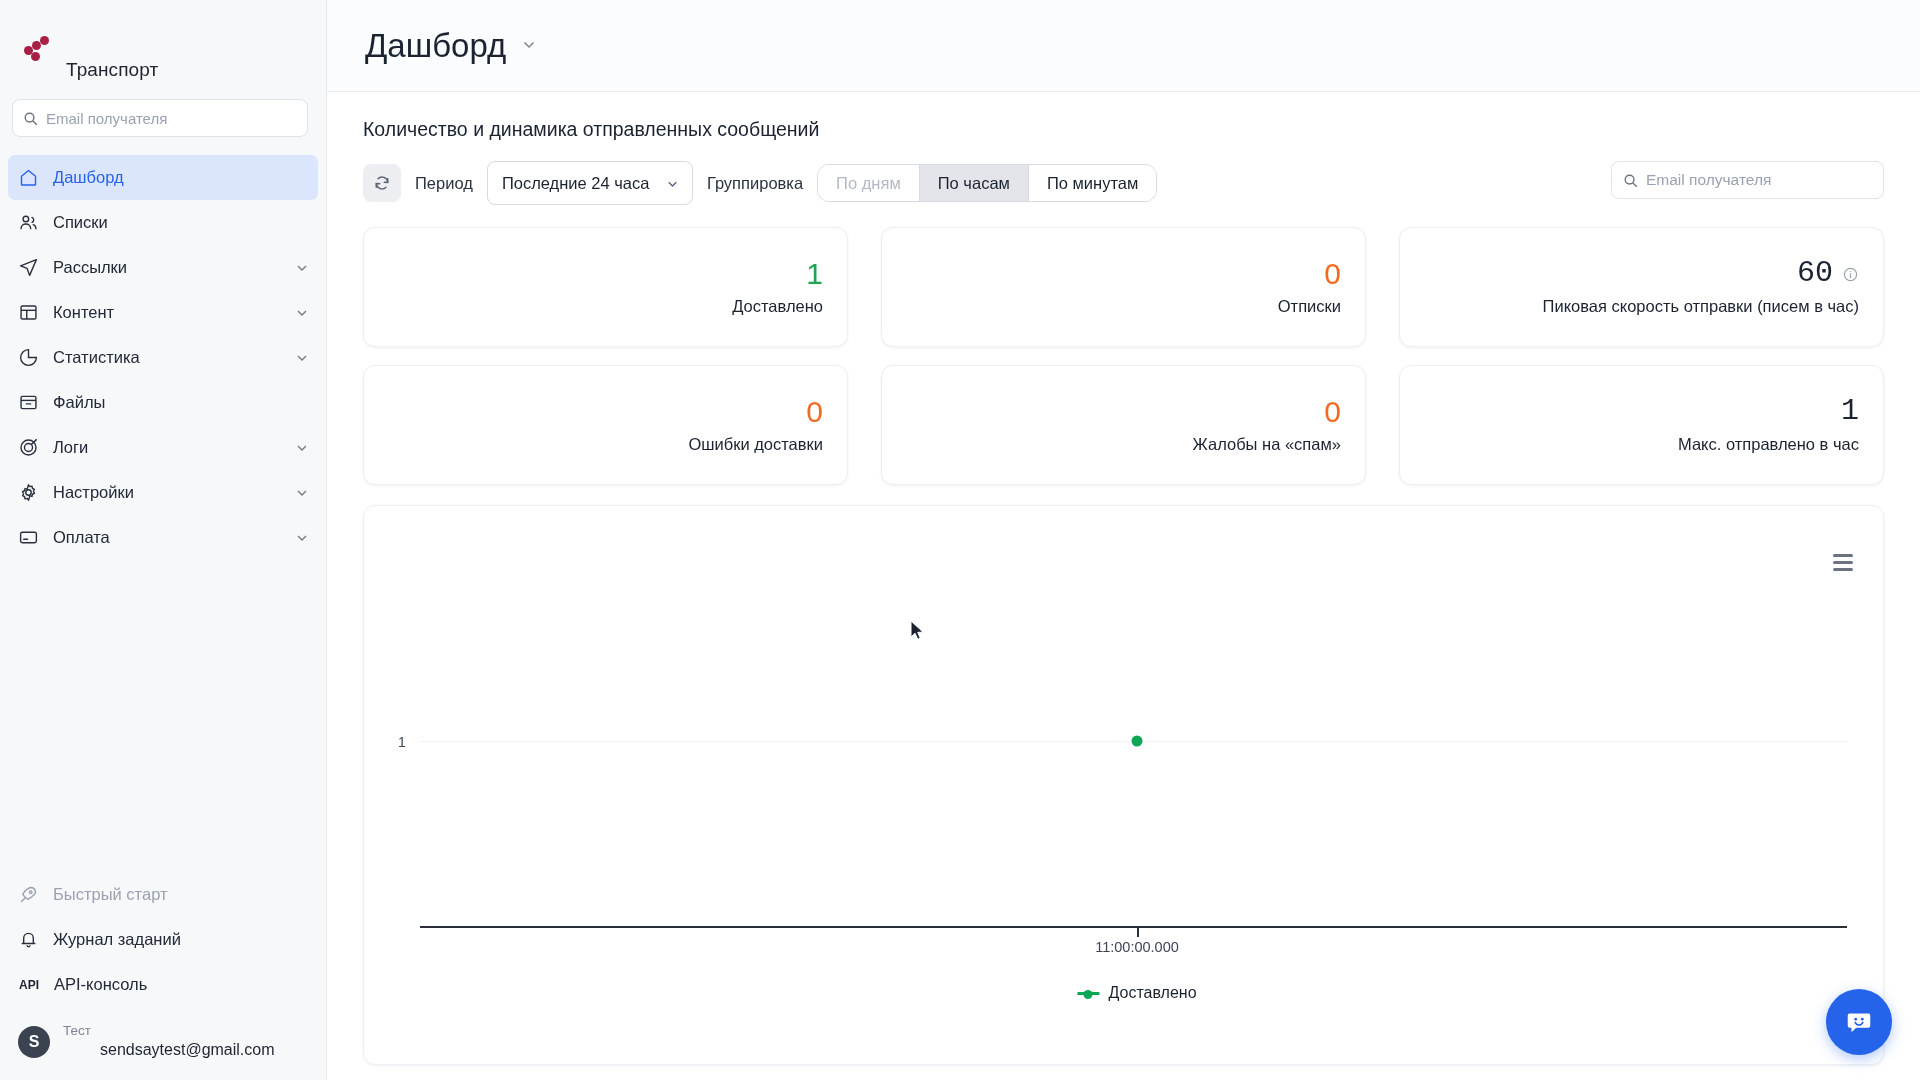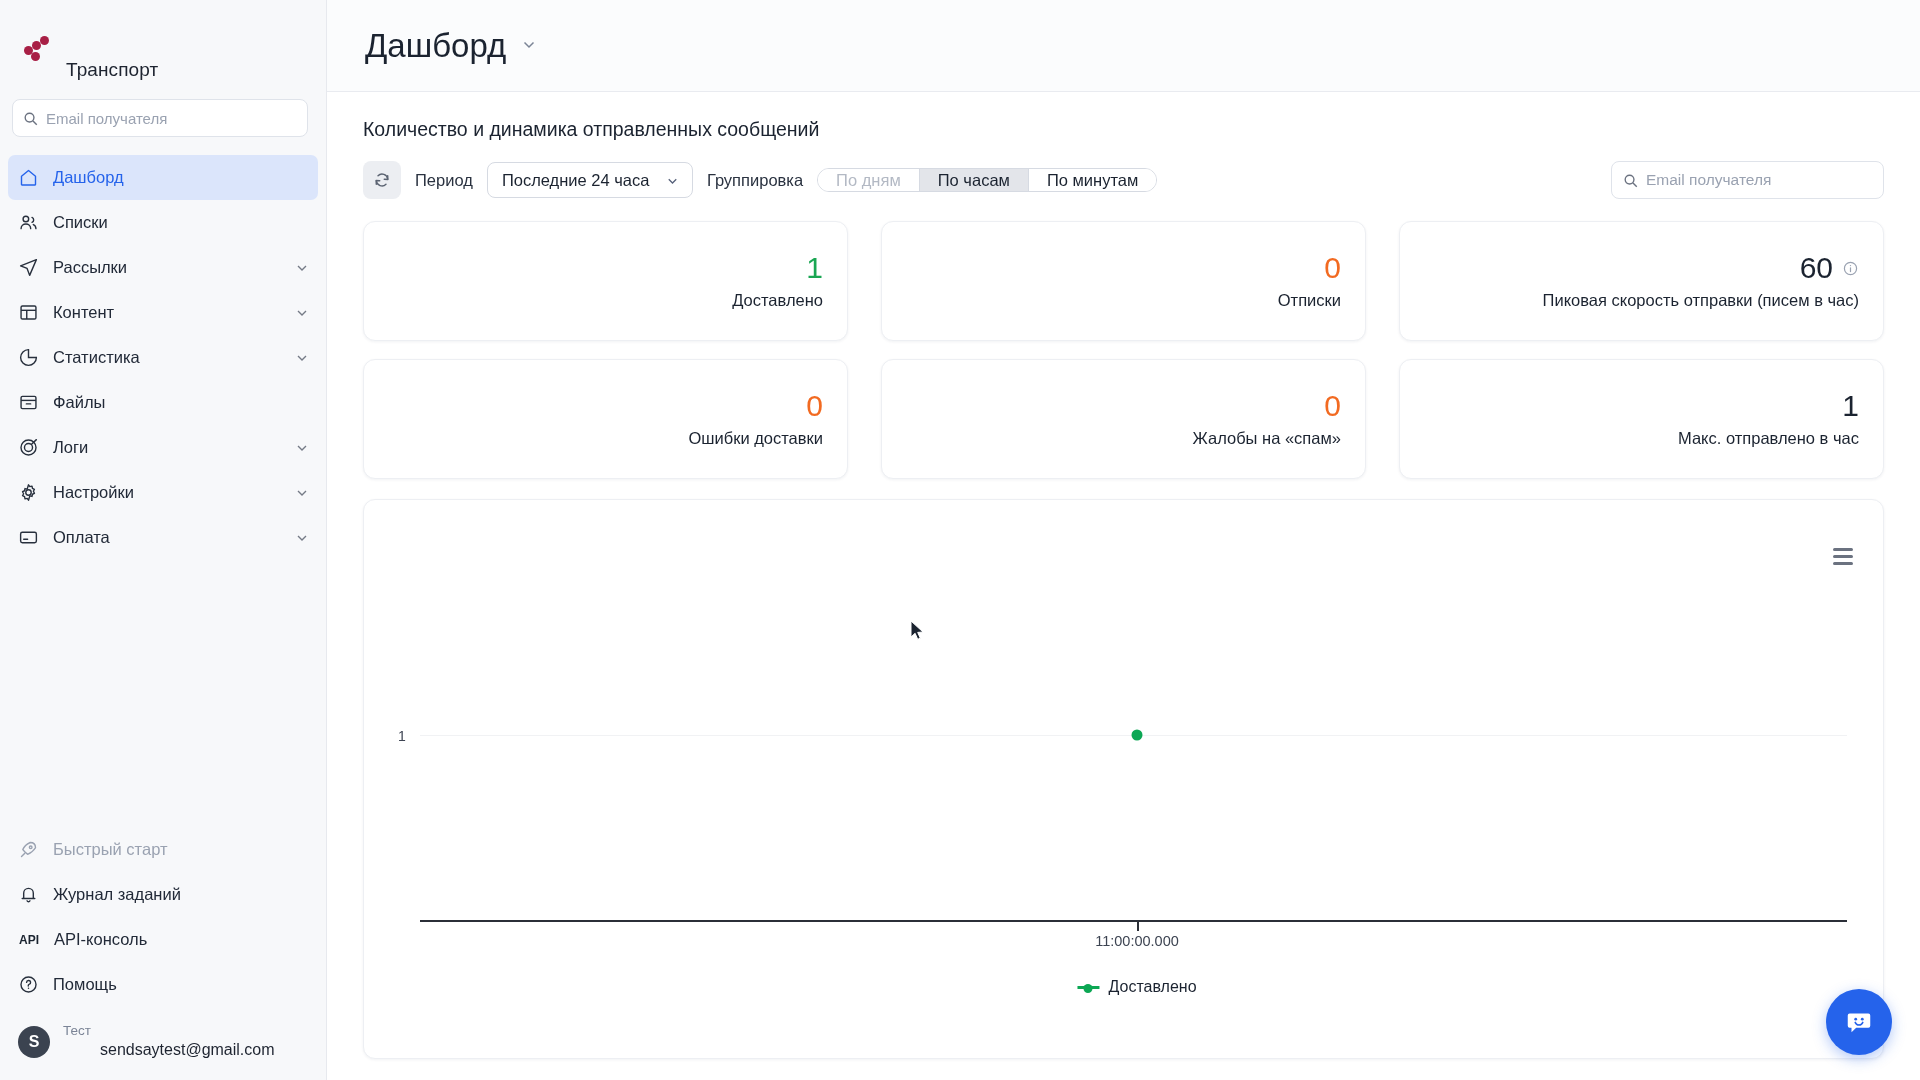--- a/index.html
+++ b/index.html
@@ -92,27 +92,27 @@
   .section-title { font-size: 19.5px; color: #1b2330; margin-bottom: 20px; }
 
   .toolbar { display: flex; align-items: center; gap: 14px; margin-bottom: 22px; position: relative; }
   .refresh-btn {
     width: 38px; height: 38px; border-radius: 8px;
     background: #eceef2; display: flex; align-items: center; justify-content: center;
     cursor: pointer; flex: 0 0 38px;
   }
   .tl-label { font-size: 16.5px; color: #2a3240; }
   .select-box {
-    height: 36px; min-width: 206px;
+    height: 44px; min-width: 206px;
     border: 1px solid #d6dae2; border-radius: 8px; background: #fff;
     display: flex; align-items: center; justify-content: space-between;
     padding: 0 12px 0 14px; gap: 10px;
     font-size: 16.5px; color: #1b2330; cursor: pointer;
   }
-  .seg { display: flex; border: 1px solid #d6dae2; border-radius: 12px; overflow: hidden; height: 24px; }
+  .seg { display: flex; border: 1px solid #d6dae2; border-radius: 12px; overflow: hidden; height: 38px; }
   .seg-btn {
     padding: 0 18px; height: 100%;
     display: flex; align-items: center;
     font-size: 16.5px; background: #fff; color: #1b2330;
     border-right: 1px solid #d6dae2; cursor: pointer;
   }
   .seg-btn:last-child { border-right: none; }
   .seg-btn.disabled { color: #b3b9c4; }
   .seg-btn.selected { background: #e3e5ea; }
 
@@ -131,21 +131,21 @@
     border: 1px solid #edeff3;
     border-radius: 12px;
     height: 120px;
     box-shadow: 0 1px 3px rgba(25,35,60,.06);
     display: flex; flex-direction: column; align-items: flex-end; justify-content: center;
     padding: 0 24px 0 20px;
   }
   .card-val { font-size: 30px; line-height: 1.05; display: flex; align-items: center; gap: 9px; }
   .card-val.green { color: #1aa653; }
   .card-val.orange { color: #f26a21; }
-  .card-val.dark { color: #1b2330; }
+  .card-val.dark { color: #1b2330; font-family: Liberation Mono, monospace; }
   .card-label { font-size: 16.5px; color: #1b2330; margin-top: 7px; }
   .cards.row2 { margin-top: 18px; }
 
   
   .chart-panel {
     margin-top: 20px;
     background: #fff;
     border: 1px solid #edeff3;
     border-radius: 12px;
     box-shadow: 0 1px 3px rgba(25,35,60,.06);
@@ -322,28 +322,20 @@
           <path d="M10.3 19.2a1.9 1.9 0 0 0 3.4 0" fill="none" stroke-linecap="round"></path>
         </svg>
         <span class="label">Журнал заданий</span>
       </div>
 
       <div class="nav-item">
         <span class="api-badge">API</span>
         <span class="label">API-консоль</span>
       </div>
 
-      <div class="nav-item">
-        <svg width="21" height="21" viewBox="0 0 24 24">
-          <circle cx="12" cy="12" r="8.6" fill="none"></circle>
-          <path d="M9.8 9.6a2.3 2.3 0 1 1 2.8 2.3c-.6.2-.9.7-.9 1.4v.4" fill="none" stroke-linecap="round"></path>
-          <circle cx="12" cy="16.4" r=".85" fill="#28303d" stroke="none"></circle>
-        </svg>
-        <span class="label">Помощь</span>
-      </div>
     </div>
 
     <div class="user-box">
       <div class="avatar">S</div>
       <div class="user-meta">
         <div class="user-name">Тест</div>
         <div class="user-mail">sendsaytest@gmail.com</div>
       </div>
     </div>
   </aside>

